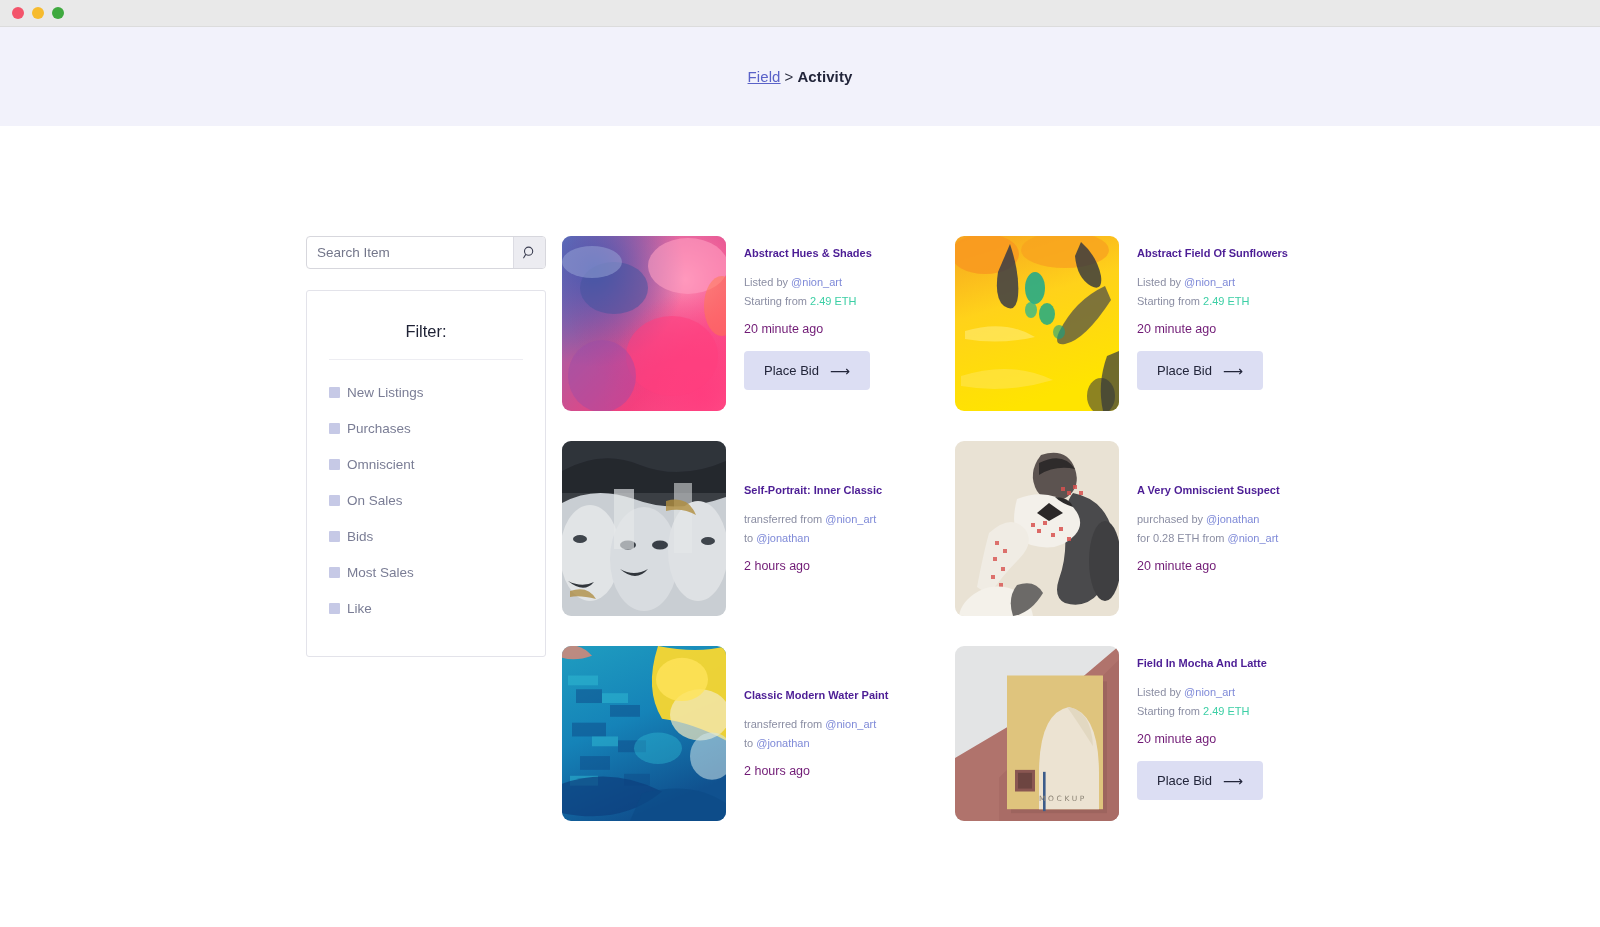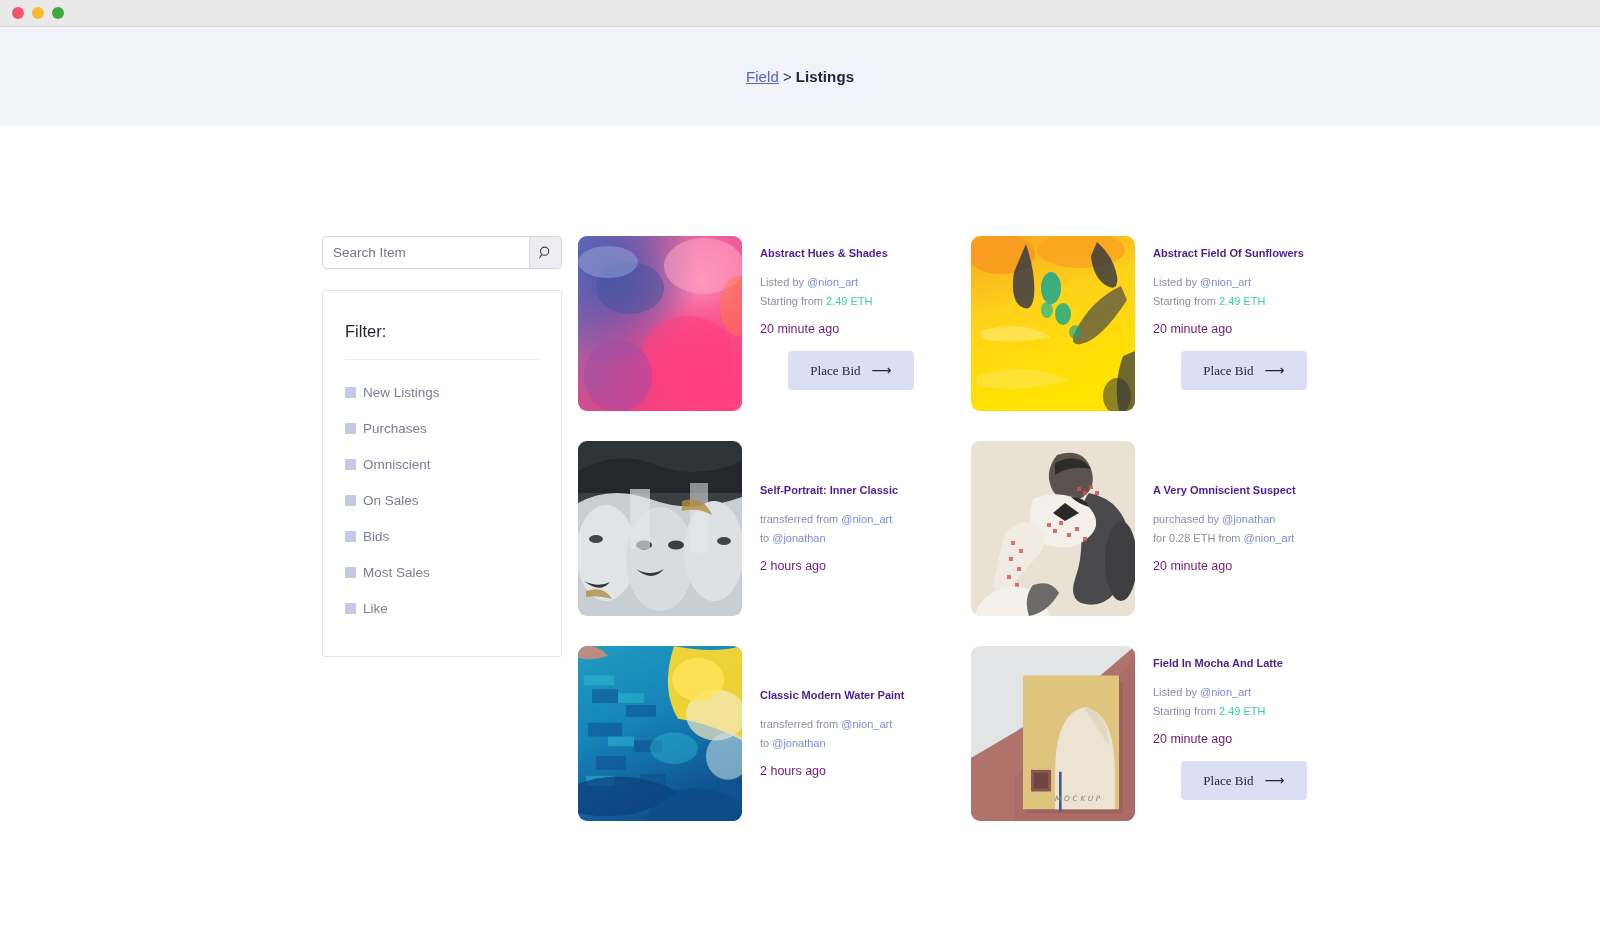--- a/index.html
+++ b/index.html
@@ -45,21 +45,21 @@
   .breadcrumb .crumb-current { color: #22253a; font-weight: 600; }
 
   
   .page {
     background: #ffffff;
     height: calc(927px - 27px - 99px);
     position: relative;
   }
   .content {
     position: absolute;
-    left: 322px;
+    left: 306px;
     top: 110px;
     width: 990px;
     display: flex;
     gap: 16px;
   }
 
   
   .left-col { width: 240px; flex: 0 0 240px; }
 
   .searchbar {
@@ -100,20 +100,21 @@
     background: #fff;
     padding: 31px 22px 30px 22px;
     width: 240px;
   }
   .filter-title {
     font-size: 16.5px;
     color: #1f2235;
     font-weight: 400;
     padding-bottom: 18px;
     border-bottom: 1px solid #ededf2;
+    text-align: center;
   }
   .filter-list { list-style: none; margin-top: 14px; }
   .filter-item {
     display: flex;
     align-items: center;
     gap: 7px;
     padding: 10.5px 0;
     cursor: pointer;
   }
   .filter-box {
@@ -133,21 +134,20 @@
     gap: 18px;
     align-items: flex-start;
   }
   .thumb {
     width: 164px;
     height: 175px;
     border-radius: 9px;
     flex: 0 0 164px;
     overflow: hidden;
     position: relative;
-    font-style: italic;
   }
   .thumb svg { display: block; width: 100%; height: 100%; }
 
   .card-body { padding-top: 11px; flex: 1 1 auto; min-width: 0; }
   .card.centered .card-body { padding-top: 0; align-self: center; }
 
   .card-title {
     font-size: 11px;
     font-weight: 700;
     color: #4c1d95;
@@ -169,42 +169,41 @@
   }
   .place-bid {
     margin-top: 15px;
     background: #dcdef3;
     border: 0;
     border-radius: 4px;
     height: 39px;
     width: 126px;
     font-size: 13px;
     color: #22253a;
-    font-family: Liberation Serif, serif;
+    font-family: Liberation Sans, sans-serif;
     cursor: pointer;
     display: flex;
     align-items: center;
     justify-content: center;
     gap: 11px;
-    margin-left: 28px;
   }
   .place-bid .arrow { font-size: 14px; line-height: 1; }
 </style>
 </head>
 <body>
 
 <div class="titlebar">
   <span class="dot red"></span>
   <span class="dot yellow"></span>
   <span class="dot green"></span>
 </div>
 
 <div class="breadcrumb-band">
   <div class="breadcrumb">
-    <a href="#" class="crumb-link">Field</a><span class="crumb-sep">&gt;</span><span class="crumb-current">Listings</span>
+    <a href="#" class="crumb-link">Field</a><span class="crumb-sep">&gt;</span><span class="crumb-current">Activity</span>
   </div>
 </div>
 
 <div class="page">
   <div class="content">
 
     <div class="left-col">
 
       <div class="searchbar">
         <input type="text" placeholder="Search Item" style="">

